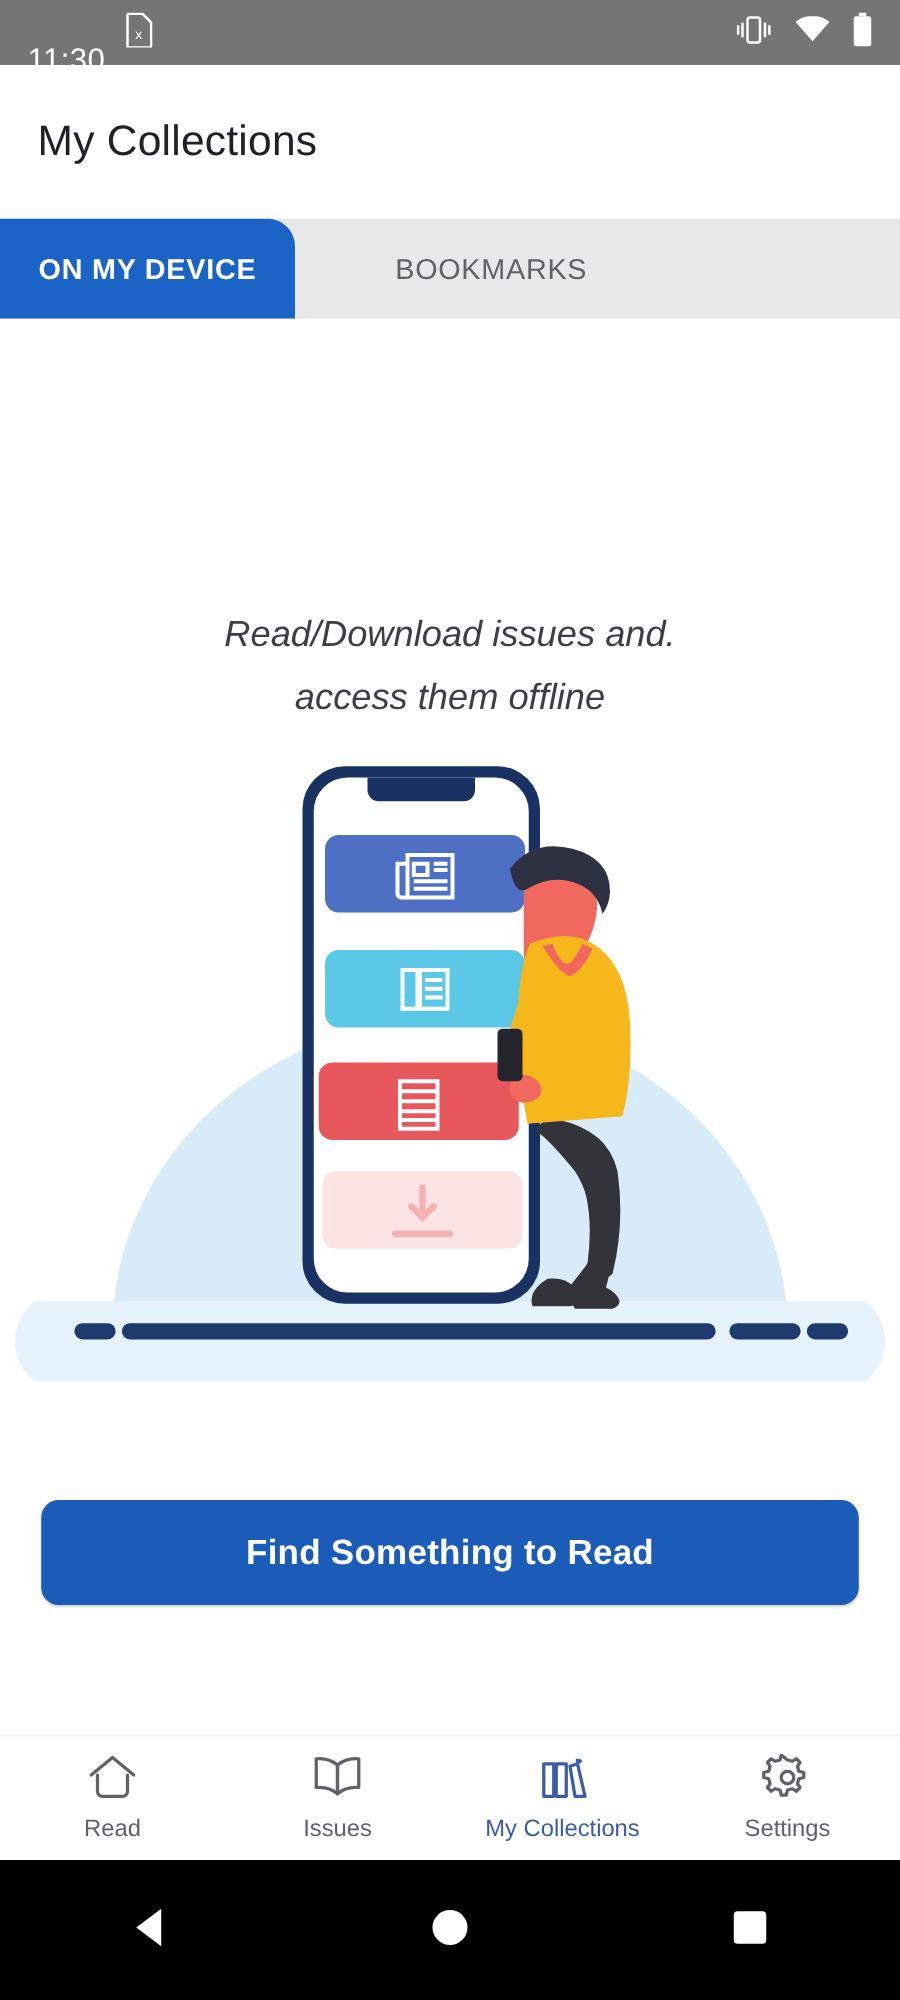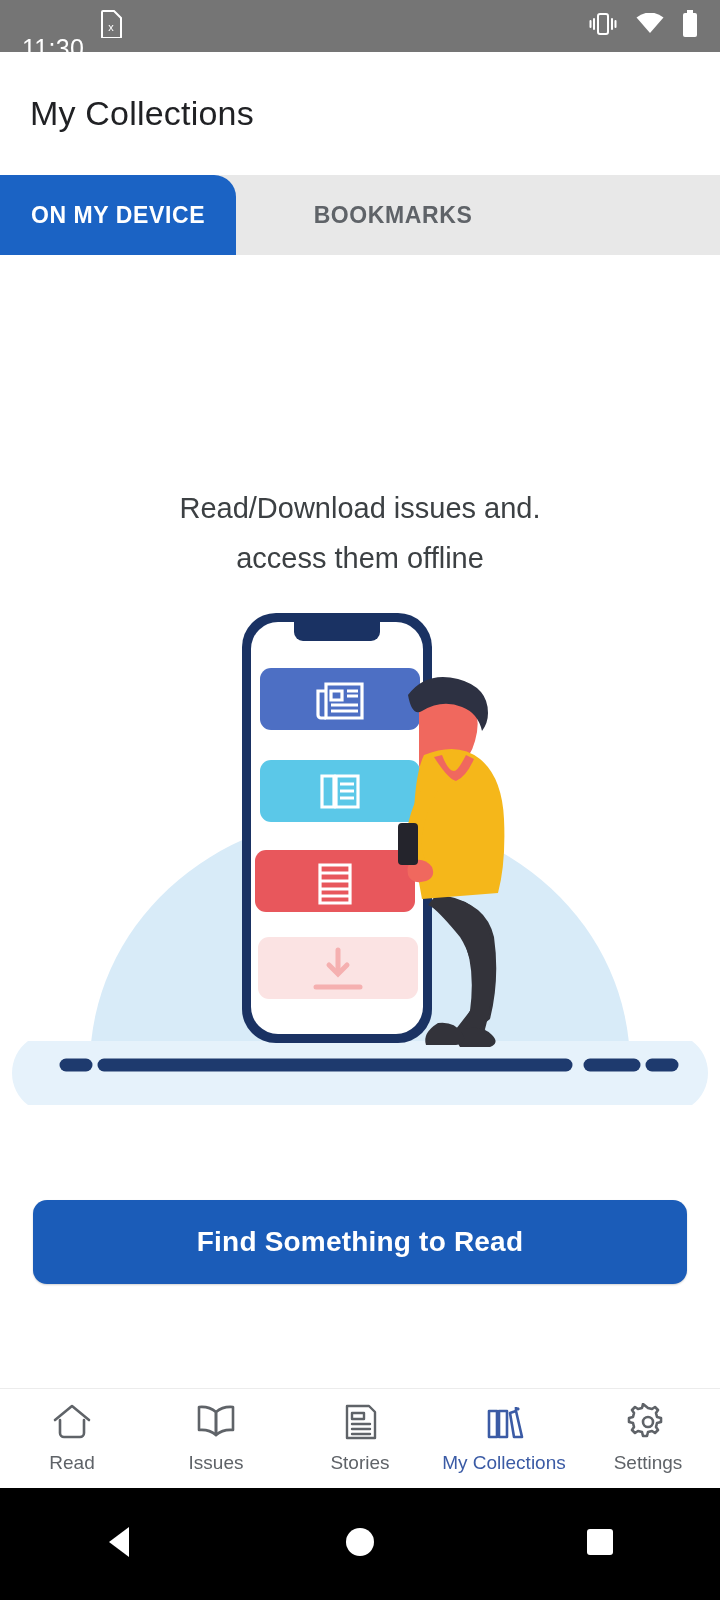--- a/index.html
+++ b/index.html
@@ -35,38 +35,38 @@
   }
 
   
   .tab-bar {
     position:absolute; top:175px; left:0; width:720px; height:80px;
     background:#e8e8e8; display:flex;gap:39px;
   }
   .tab {
     flex:0 0 236px; height:80px; display:flex; align-items:center;
     justify-content:center; font-size:23px; letter-spacing:.6px;
-    color:#5f6368; font-weight:700; background:transparent;
+    color:#5f6368; font-weight:400; background:transparent;
   }
   .tab.active {
     background:#1b63c4; color:#ffffff; font-weight:700;
     border-top-right-radius:22px;
   }
 
   
   .content {
     position:absolute; top:255px; left:0; width:720px; height:1120px;
     background:#ffffff;
   }
   .empty-msg {
     position:absolute; top:228px; left:0; width:720px;
     text-align:center; font-size:29px; line-height:50px;
     color:#3c4043; font-weight:400;
   }
-  .empty-msg span { display:block; }
+  .empty-msg span { display:block;font-style:italic; }
 
   
   .illus { position:absolute; top:350px; left:0; width:720px; height:610px; }
   .illus svg { display:block; }
 
   
   .cta {
     position:absolute; top:945px; left:33px; width:654px; height:84px;
     background:#1b5cb8; border-radius:14px; display:flex;
     align-items:center; justify-content:center; cursor:pointer;
@@ -267,30 +267,20 @@
     <div class="nav-item">
       <span>
         <svg width="42" height="38" viewBox="0 0 42 38" fill="none" stroke="#5f6368" stroke-width="2.6" stroke-linecap="round" stroke-linejoin="round">
           <path d="M21 9 q-7 -6 -17 -5 v23 q10 -1 17 5 z"></path>
           <path d="M21 9 q7 -6 17 -5 v23 q-10 -1 -17 5 z"></path>
         </svg>
       </span>
       <span class="nav-label">Issues</span>
     </div>
 
-    <div class="nav-item">
-      <span>
-        <svg width="42" height="38" viewBox="0 0 42 38" fill="none" stroke="#5f6368" stroke-width="2.4" stroke-linecap="round" stroke-linejoin="round">
-          <path d="M8 3 h22 l6 6 v26 h-28 z"></path>
-          <path d="M13 10 h12 v6 h-12 z"></path>
-          <path d="M13 21 h18 M13 26 h18 M13 31 h18"></path>
-        </svg>
-      </span>
-      <span class="nav-label">Stories</span>
-    </div>
 
     <div class="nav-item active">
       <span>
         <svg width="42" height="38" viewBox="0 0 42 38" fill="none" stroke="#3b5ba5" stroke-width="2.6" stroke-linejoin="round">
           <rect x="6" y="8" width="8" height="26"></rect>
           <rect x="16" y="8" width="8" height="26"></rect>
           <path d="M27 10 l6 -2 l6 26 l-8 0 z"></path>
           <path d="M33 4 v3 M36 5 l-2 2"></path>
         </svg>
       </span>

